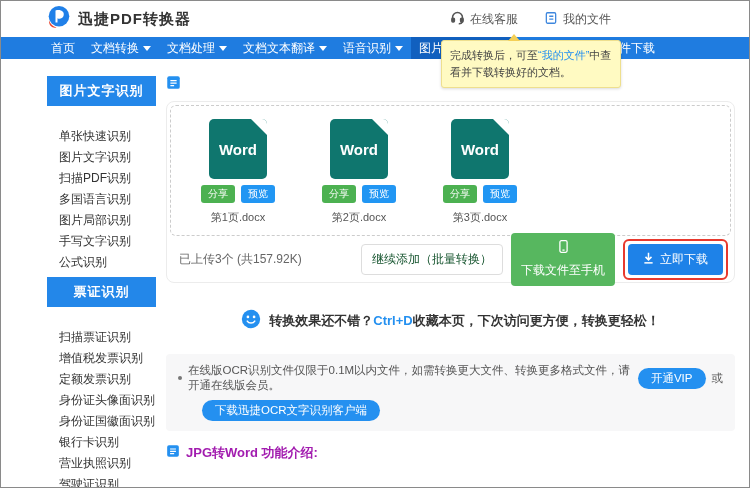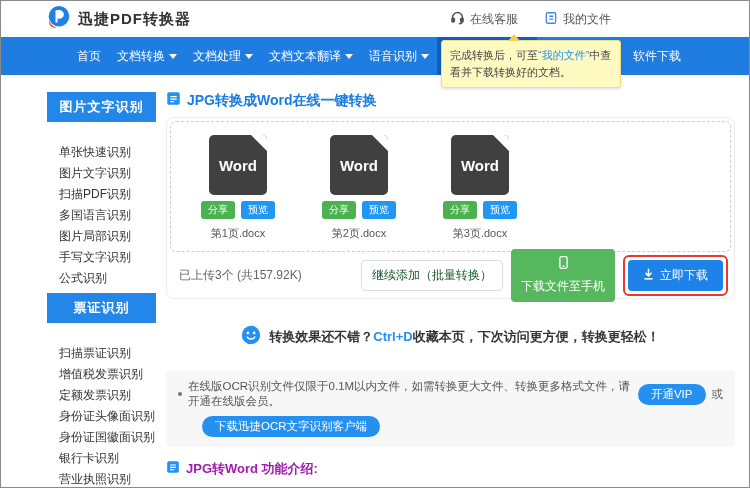--- a/index.html
+++ b/index.html
@@ -7,21 +7,21 @@
   .page { position:relative; width:750px; height:488px; background:#fff; border:1px solid #8a8a8a; overflow:hidden; }
 
   
   .top-header { height:36px; display:flex; align-items:center; padding-left:46px; background:#fff;border-radius:7px; }
   .logo { display:flex; align-items:center; gap:7px; }
   .logo-text { font-size:15px; font-weight:bold; color:#333; letter-spacing:1px; }
   .header-right { display:flex; align-items:center; gap:26px; margin-left:auto; margin-right:138px; }
   .header-link { display:flex; align-items:center; gap:5px; font-size:12px; color:#555; cursor:pointer; }
 
   
-  .nav { height:38px; background:#1f7ce0; display:flex; align-items:stretch; padding-left:68px; }
+  .nav { height:22px; background:#1f7ce0; display:flex; align-items:stretch; padding-left:42px; }
   .nav-item { display:flex; align-items:center; gap:4px; padding:0 8px; color:#fff; font-size:12px; cursor:pointer; white-space:nowrap; }
   .nav-item.active { background:#1160bf; }
   .caret { width:0; height:0; border-left:4px solid transparent; border-right:4px solid transparent; border-top:5px solid #fff; margin-top:1px; }
 
   
   .tooltip { position:absolute; left:440px; top:39px; width:180px; background:#fffac2; border:1px solid #eedf8e; border-radius:3px; padding:6px 8px; font-size:11px; line-height:1.55; color:#444; z-index:30; box-shadow:0 1px 3px rgba(0,0,0,.15); }
   .tooltip .arrow { position:absolute; top:-7px; left:66px; width:0; height:0; border-left:6px solid transparent; border-right:6px solid transparent; border-bottom:7px solid #f4cf56; }
   .tooltip .link { color:#2490f0; }
 
   
@@ -32,21 +32,21 @@
   .side-list li { font-size:12px; color:#333; line-height:21px; cursor:pointer; white-space:nowrap; }
 
   .main { flex:1; padding:16px 14px 0 10px; min-width:0; }
   .sec-head { display:flex; align-items:center; gap:6px; }
   .sec-title { font-size:14px; font-weight:bold; color:#1a7ce0; }
 
   
   .panel { margin-top:7px; border:1px solid #ececec; border-radius:8px; }
   .drop-zone { margin:3px 3px 0 3px; border:1px dashed #ccc; border-radius:6px; padding:13px 0 10px 28px; display:flex; gap:43px; }
   .file-card { width:78px; text-align:center; }
-  .word-icon { position:relative; width:58px; height:60px; margin:0 auto; background:#404040; border-radius:5px; display:flex; align-items:center; justify-content:center; overflow:hidden; }
+  .word-icon { position:relative; width:58px; height:60px; margin:0 auto; background:#0f766e; border-radius:5px; display:flex; align-items:center; justify-content:center; overflow:hidden; }
   .word-icon .fold { position:absolute; top:0; right:0; width:0; height:0; border-top:16px solid #fff; border-left:16px solid transparent; }
   .word-label { color:#fff; font-size:15px; font-weight:bold; }
   .file-btns { margin-top:6px; display:flex; justify-content:center; gap:6px; }
   .mini-btn { border:none; color:#fff; font-size:10px; padding:2px 7px; border-radius:3px; cursor:pointer; font-family:inherit; }
   .mini-btn.share { background:#4cb151; }
   .mini-btn.preview { background:#2196f3; }
   .file-name { margin-top:7px; font-size:11px; color:#555; }
 
   .upload-bar { height:46px; display:flex; align-items:center; padding:0 6px 0 12px; }
   .upload-status { font-size:12px; color:#666; }
@@ -179,21 +179,20 @@
 
     <div class="main">
 
       <div class="sec-head">
         <span>
           <svg width="15" height="15" viewBox="0 0 24 24">
             <rect x="2" y="2" width="20" height="20" rx="3" fill="#2490f0"></rect>
             <path d="M7 9 h10 M7 13 h10 M7 17 h6" stroke="#fff" stroke-width="2"></path>
           </svg>
         </span>
-        <span class="sec-title">JPG转换成Word在线一键转换</span>
       </div>
 
       <div class="panel">
         <div class="drop-zone">
 
           <div class="file-card">
             <div class="word-icon">
               <span class="fold"></span>
               <span class="word-label">Word</span>
             </div>

